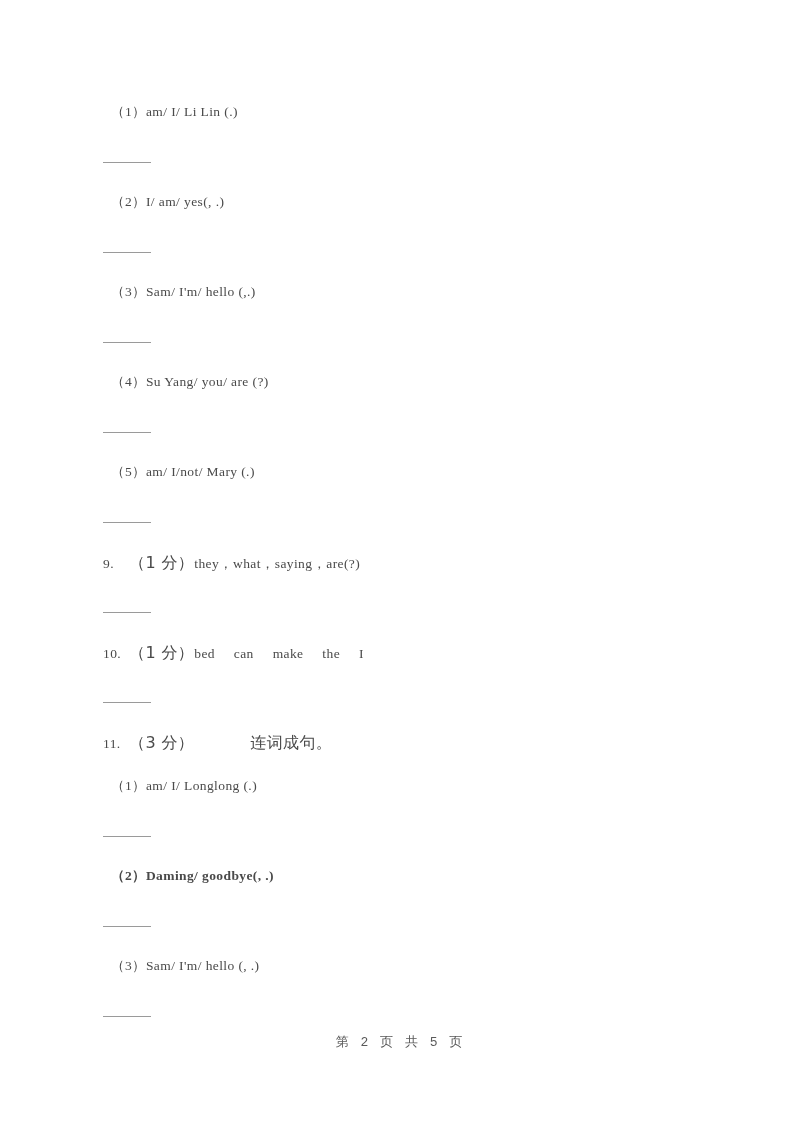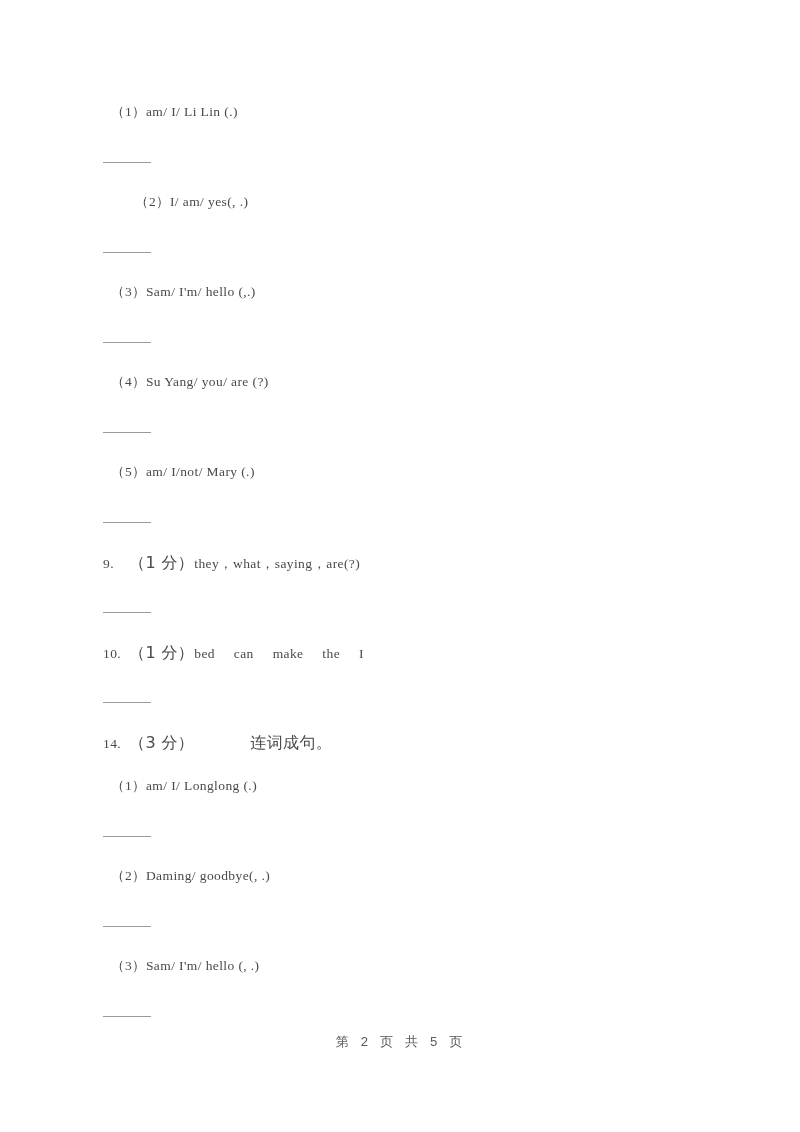--- a/index.html
+++ b/index.html
@@ -72,36 +72,36 @@
   }
 </style>
 </head>
 <body>
 
 <div class="page">
 
   <div id="questions">
       <div class="qline sub" style="position: absolute; top: 104px; left: 107px;"><span>（1）am/ I/ Li Lin (.)</span></div>
       <div class="answer-line" style="position: absolute; left: 103px; top: 162px;"></div>
-      <div class="qline sub" style="position: absolute; top: 194px; left: 107px; margin-left: 24px;"><span>（2）I/ am/ yes(, .)</span></div>
+      <div class="qline sub" style="position: absolute; top: 194px; left: 107px;"><span>（2）I/ am/ yes(, .)</span></div>
       <div class="answer-line" style="position: absolute; left: 103px; top: 252px;"></div>
       <div class="qline sub" style="position: absolute; top: 284px; left: 107px;"><span>（3）Sam/ I'm/ hello (,.)</span></div>
       <div class="answer-line" style="position: absolute; left: 103px; top: 342px;"></div>
       <div class="qline sub" style="position: absolute; top: 374px; left: 107px;"><span>（4）Su Yang/ you/ are (?)</span></div>
       <div class="answer-line" style="position: absolute; left: 103px; top: 432px;"></div>
       <div class="qline sub" style="position: absolute; top: 464px; left: 107px;"><span>（5）am/ I/not/ Mary (.)</span></div>
       <div class="answer-line" style="position: absolute; left: 103px; top: 522px;"></div>
       <div class="qline numbered" style="position: absolute; top: 554px; left: 103px;"><span class="qnum">9.</span><span class="score cn">（1 分）</span><span>they，what，saying，are(?)</span></div>
       <div class="answer-line" style="position: absolute; left: 103px; top: 612px;"></div>
       <div class="qline numbered" style="position: absolute; top: 644px; left: 103px;"><span class="qnum">10.</span><span class="score cn">（1 分）</span><span>bed     can     make     the     I</span></div>
       <div class="answer-line" style="position: absolute; left: 103px; top: 702px;"></div>
-      <div class="qline numbered" style="position: absolute; top: 734px; left: 103px;"><span class="qnum">14.</span><span class="score cn">（3 分）</span><span class="instr-gap"></span><span class="cn">连词成句。</span></div>
+      <div class="qline numbered" style="position: absolute; top: 734px; left: 103px;"><span class="qnum">11.</span><span class="score cn">（3 分）</span><span class="instr-gap"></span><span class="cn">连词成句。</span></div>
       <div class="qline sub" style="position: absolute; top: 778px; left: 107px;"><span>（1）am/ I/ Longlong (.)</span></div>
       <div class="answer-line" style="position: absolute; left: 103px; top: 836px;"></div>
-      <div class="qline sub" style="position: absolute; top: 868px; left: 107px;"><span>（2）Daming/ goodbye(, .)</span></div>
+      <div class="qline sub" style="position: absolute; top: 868px; left: 107px; font-weight: bold;"><span>（2）Daming/ goodbye(, .)</span></div>
       <div class="answer-line" style="position: absolute; left: 103px; top: 926px;"></div>
       <div class="qline sub" style="position: absolute; top: 958px; left: 107px;"><span>（3）Sam/ I'm/ hello (, .)</span></div>
       <div class="answer-line" style="position: absolute; left: 103px; top: 1016px;"></div>
     </div>
 
   <div class="footer">第 2 页 共 5 页</div>
 
 </div>
 
 </body></html>

